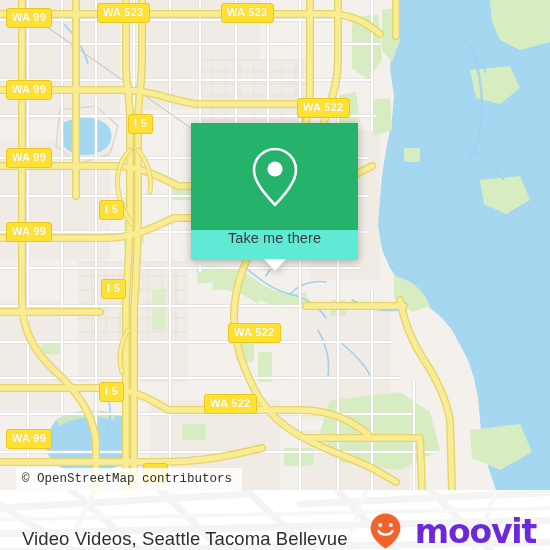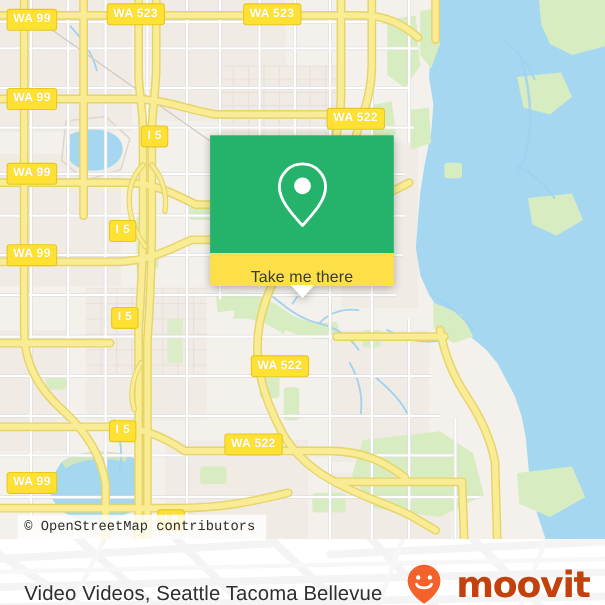--- a/index.html
+++ b/index.html
@@ -71,23 +71,23 @@
     background: #25b36b;
     display: flex;
     align-items: center;
     justify-content: center;
   }
   #popup-pin-icon svg { display: block; }
   #popup-foot {
     position: relative;
     width: 100%;
     height: 30px;
-    background: #fde047;
+    background: #5eead4;
     display: flex;
-    align-items: flex-end;
+    align-items: flex-start;
     justify-content: center;
   }
   #popup-foot-label {
     color: #3b3b3b;
     font-size: 14.5px;
     font-family: "Liberation Sans", sans-serif;
     letter-spacing: 0.1px;
   }
   #popup-tail {
     position: absolute;
@@ -152,21 +152,21 @@
     letter-spacing: 0.1px;
     white-space: nowrap;
   }
   #brand-logo {
     display: flex;
     align-items: center;
     gap: 2px;
   }
   #brand-mark svg { display: block; }
   #brand-wordmark {
-    color: #c2410c;
+    color: #6d28d9;
     font-size: 33px;
     font-family: "DejaVu Sans", sans-serif;
     font-weight: bold;
     letter-spacing: -1.2px;
     line-height: 1;
     margin-left: 11px;
   }
 </style>
 </head>
 <body>

